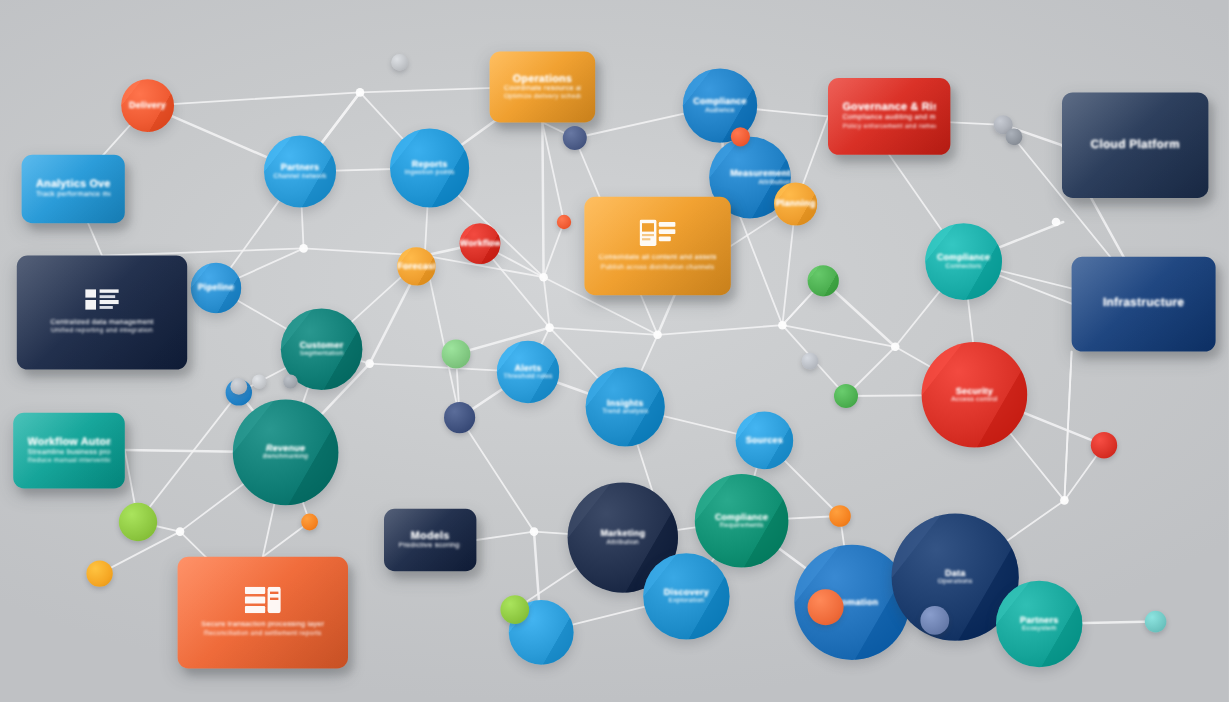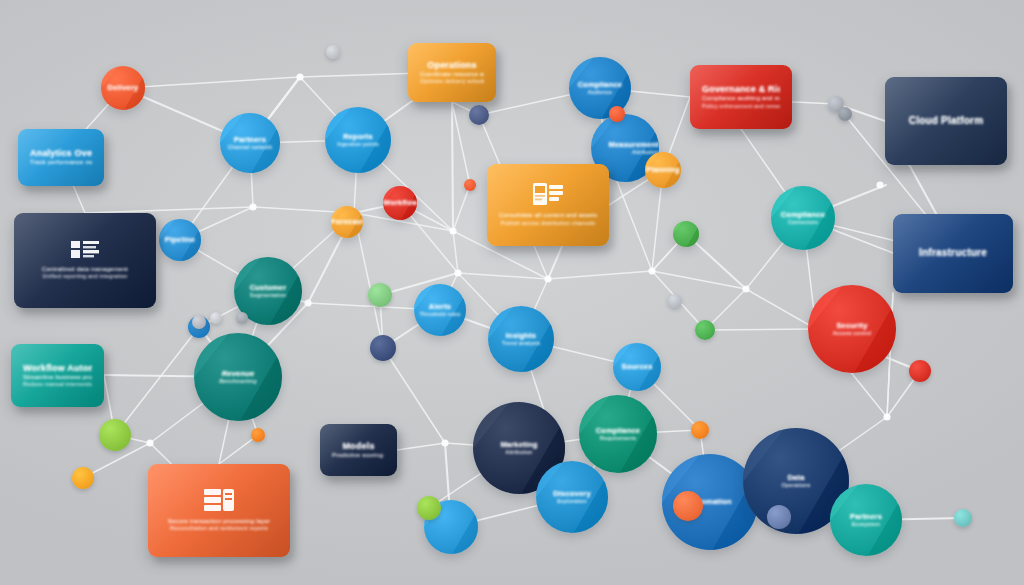--- a/index.html
+++ b/index.html
@@ -259,21 +259,21 @@
       </div>
       <div class="node circle" style="left: 383px; top: 186px; width: 34px; height: 34px; background: radial-gradient(circle at 35% 28%, rgb(243, 74, 64) 0%, rgb(217, 48, 38) 58%, rgb(195, 26, 16) 100%);">
         <div class="facet" style="background: linear-gradient(128deg, rgb(251, 82, 72) 0%, rgb(251, 82, 72) 22%, transparent 22.5%), linear-gradient(300deg, rgb(189, 20, 10) 0%, rgb(189, 20, 10) 30%, transparent 30.5%);"></div>
         <span class="t1">Workflow</span>
       </div>
       <div class="node circle" style="left: 771px; top: 186px; width: 64px; height: 64px; background: radial-gradient(circle at 35% 28%, rgb(52, 199, 194) 0%, rgb(26, 173, 168) 58%, rgb(4, 151, 146) 100%);">
         <div class="facet" style="background: linear-gradient(128deg, rgb(60, 207, 202) 0%, rgb(60, 207, 202) 22%, transparent 22.5%), linear-gradient(300deg, rgb(0, 145, 140) 0%, rgb(0, 145, 140) 30%, transparent 30.5%);"></div>
         <span class="t1">Compliance</span>
         <span class="t2">Connectors</span>
       </div>
-      <div class="node circle" style="left: 808px; top: 285px; width: 88px; height: 88px; background: radial-gradient(circle at 35% 28%, rgb(243, 74, 64) 0%, rgb(217, 48, 38) 58%, rgb(195, 26, 16) 100%);">
+      <div class="node circle" style="left: 768px; top: 285px; width: 88px; height: 88px; background: radial-gradient(circle at 35% 28%, rgb(243, 74, 64) 0%, rgb(217, 48, 38) 58%, rgb(195, 26, 16) 100%);">
         <div class="facet" style="background: linear-gradient(128deg, rgb(251, 82, 72) 0%, rgb(251, 82, 72) 22%, transparent 22.5%), linear-gradient(300deg, rgb(189, 20, 10) 0%, rgb(189, 20, 10) 30%, transparent 30.5%);"></div>
         <span class="t1">Security</span>
         <span class="t2">Access control</span>
       </div>
       <div class="node circle" style="left: 473px; top: 402px; width: 92px; height: 92px; background: radial-gradient(circle at 35% 28%, rgb(60, 74, 103) 0%, rgb(34, 48, 77) 58%, rgb(12, 26, 55) 100%);">
         <div class="facet" style="background: linear-gradient(128deg, rgb(68, 82, 111) 0%, rgb(68, 82, 111) 22%, transparent 22.5%), linear-gradient(300deg, rgb(6, 20, 49) 0%, rgb(6, 20, 49) 30%, transparent 30.5%);"></div>
         <span class="t1">Marketing</span>
         <span class="t2">Attribution</span>
       </div>
       <div class="node circle" style="left: 579px; top: 395px; width: 78px; height: 78px; background: radial-gradient(circle at 35% 28%, rgb(41, 169, 140) 0%, rgb(15, 143, 114) 58%, rgb(0, 121, 92) 100%);">

